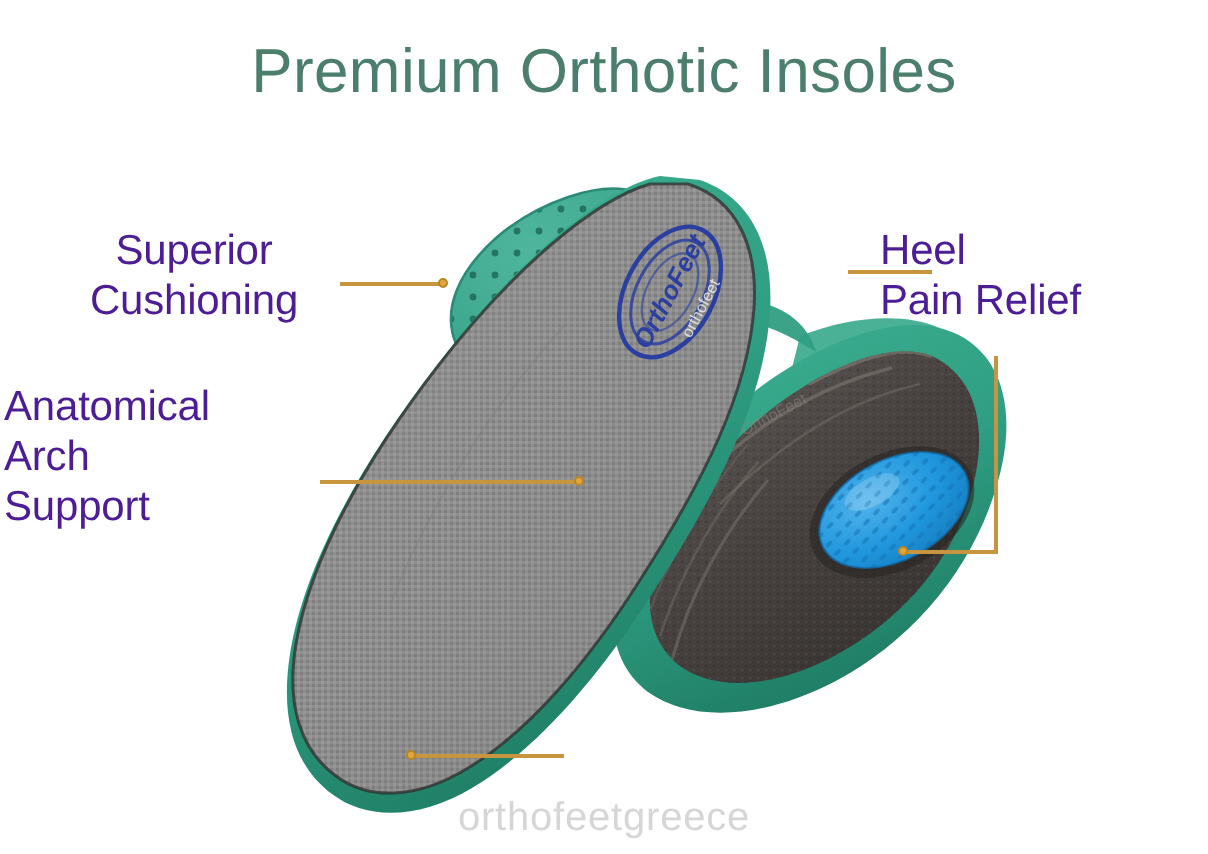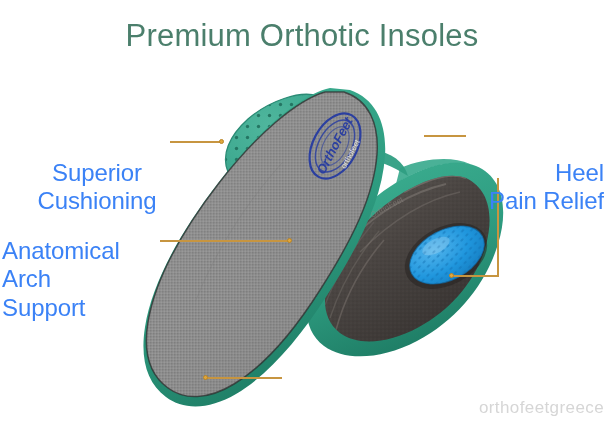--- a/index.html
+++ b/index.html
@@ -28,45 +28,44 @@
     font-size: 31px;
     font-weight: 400;
     letter-spacing: 0.2px;
     color: #4b7f6c;
     line-height: 1.15;
   }
 
   
   .callout-label {
     position: absolute;
-    color: #3b82f6;
-    font-size: 24px;
+    color: #4c1d95;
+    font-size: 21px;
     line-height: 1.18;
     font-weight: 400;
     letter-spacing: -0.1px;
     white-space: pre-line;
-    margin-top: 45px;
   }
   #label-superior-cushioning {
     left: 8px;
     top: 114px;
     width: 178px;
     text-align: center;
   }
   #label-arch-support {
     left: 2px;
     top: 192px;
     width: 178px;
     text-align: left;
   }
   #label-heel-pain-relief {
     left: 440px;
     top: 114px;
     width: 164px;
-    text-align: right;
+    text-align: left;
   }
   #label-anti-microbial {
     left: 278px;
     top: 350px;
     width: 230px;
     text-align: left;
   }
 
   
   .leader {
@@ -97,22 +96,22 @@
 
   #leader-anti-line { left: 206px; top: 377px; width: 76px; }
   #leader-anti-dot  { left: 203px; top: 374.5px; }
 
   
   #watermark {
     position: absolute;
     left: 0;
     top: 398px;
     width: 604px;
-    text-align: right;
-    font-size: 17px;
+    text-align: center;
+    font-size: 20px;
     letter-spacing: 0.4px;
     color: #d6d6d6;
     font-weight: 400;
   }
 
   
   #insole-group {
     position: absolute;
     left: 0;
     top: 0;

